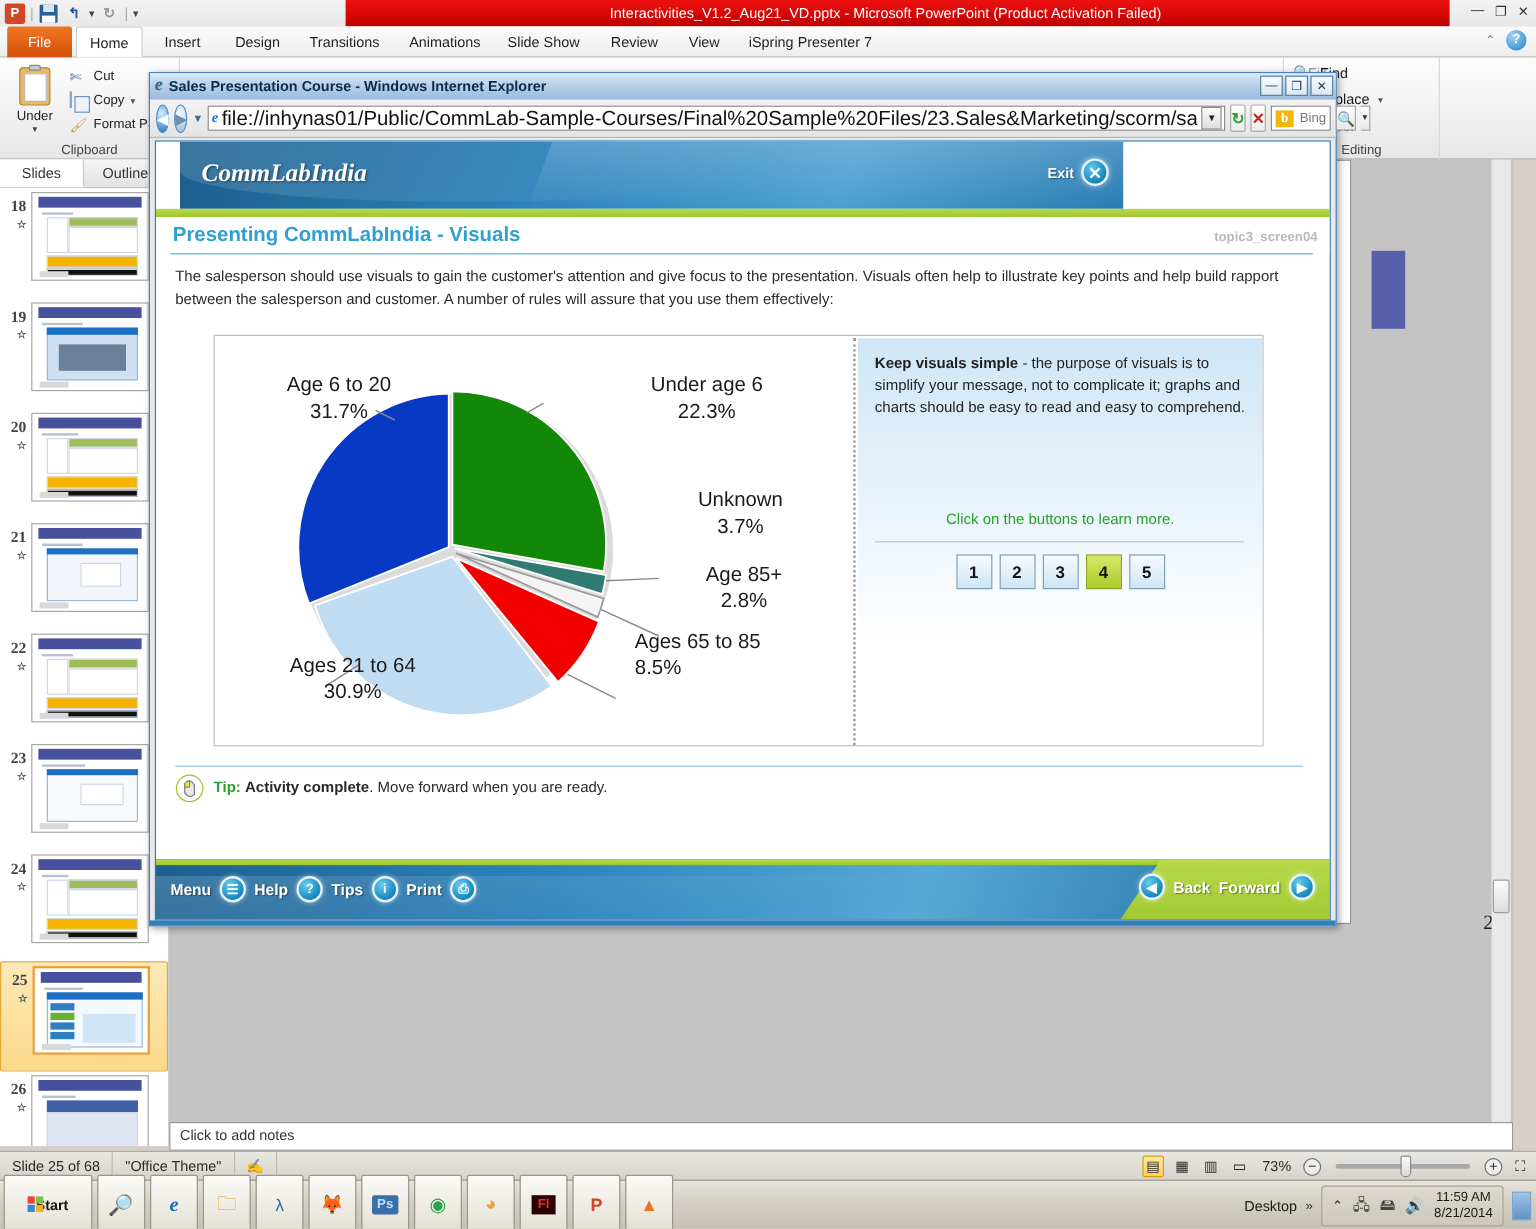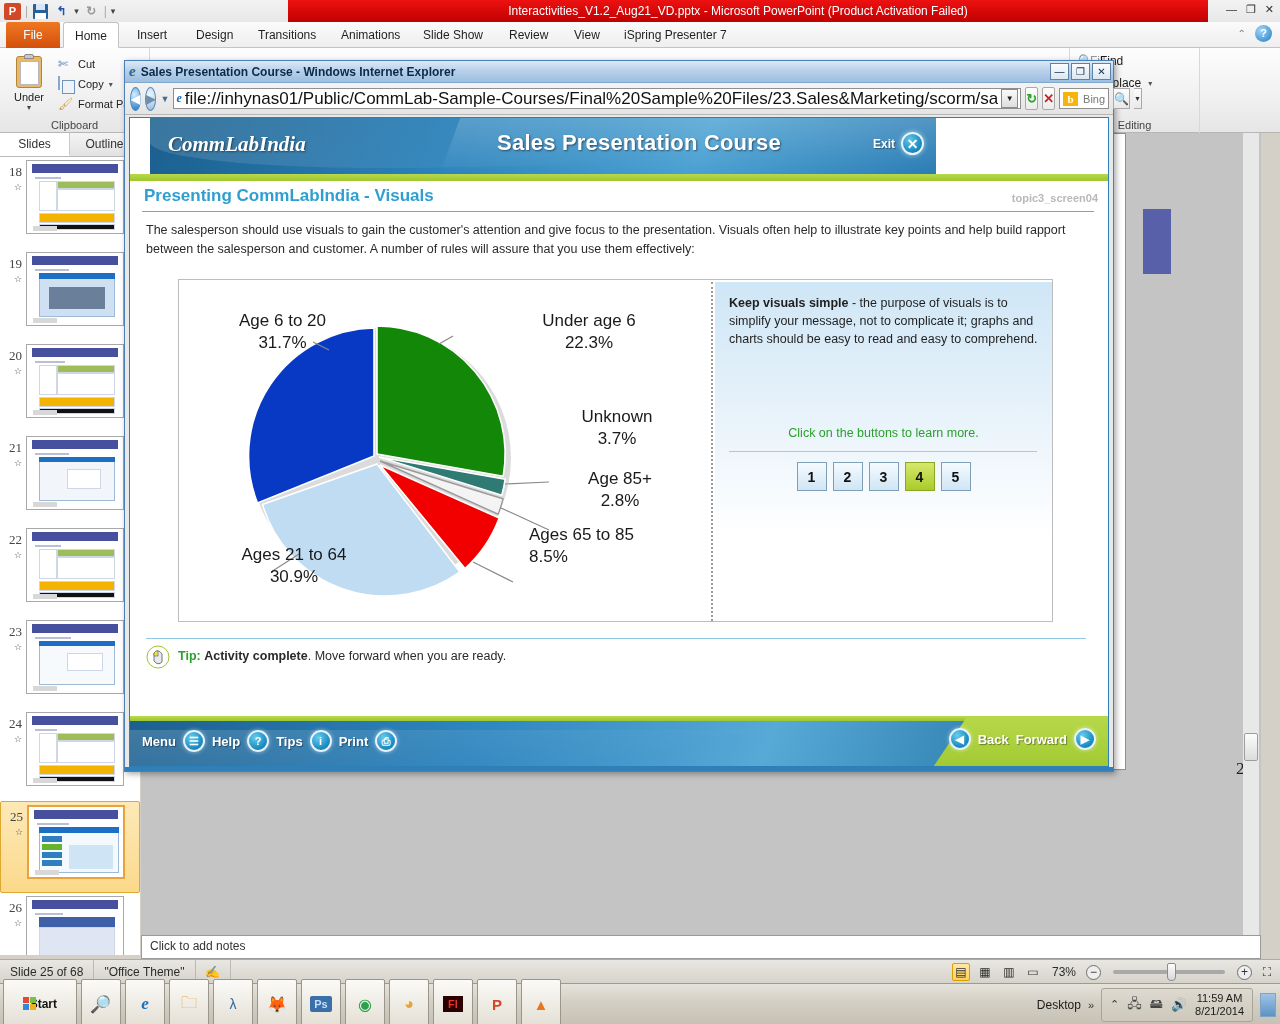--- a/index.html
+++ b/index.html
@@ -99,21 +99,21 @@
 
   
   .slides-panel {
     position:absolute; left:0; top:133px; width:140px; height:822px;
     background:#ffffff; border-right:1px solid #9a9a9a;
   }
   .panel-tabs { position:absolute; left:0; top:0; width:140px; height:24px;
     background:linear-gradient(180deg,#f4f4f4,#e2e2e2); border-bottom:1px solid #b8b8b8; display:flex; }
   .panel-tab { flex:1; text-align:center; line-height:23px; font-size:12px; color:#333; border-right:1px solid #c9c9c9;}
   .panel-tab.sel { background:#fff; border-bottom:1px solid #fff; }
-  .slide-list { position:absolute; left:0; top:24px; width:140px; height:798px; overflow:hidden; background:#fff;}
+  .slide-list { position:absolute; left:0; top:24px; width:140px; height:798px; overflow:hidden; background:#fff;font-weight:bold;}
   .slide-item { position:relative; height:92px; padding:3px 4px 3px 0; display:flex; align-items:flex-start; }
   .slide-num { width:26px; text-align:right; padding-right:4px; padding-top:4px;
                 font-size:13px; color:#444; font-family:"Liberation Serif",serif; }
   .slide-num .star { display:block; font-size:9px; color:#555; margin-top:2px; }
   .thumb { width:98px; height:74px; background:#fff; border:1px solid #a8a8a8; position:relative; overflow:hidden; }
   .slide-item.selected .thumb { border:2px solid #e8a33d; }
   .slide-item.selected { background:linear-gradient(180deg,#fde9b8,#fbd98a); border:1px solid #e0a830; border-radius:2px;}
   .th-hdr { position:absolute;left:5px;top:3px;right:5px;height:9px;background:#46509c; }
   .th-line { position:absolute;background:#b8c0d8;height:2px; }
   .th-tbl { position:absolute;border:1px solid #cfd6e6;background:#fff; }
@@ -677,21 +677,20 @@
     <span class="search-go">🔍</span>
     <span class="search-arrow">▼</span>
   </div>
 
   <div class="course">
 
     <div class="course-header">
       <div class="hdr-wave"></div>
       <div class="hdr-wave2"></div>
       <div class="brand">CommLabIndia</div>
-      <div class="course-title">Sales Presentation Course</div>
       <div class="exit-wrap">
         <span class="exit-lbl">Exit</span>
         <span class="exit-x">✕</span>
       </div>
     </div>
 
     <div class="green-bar"></div>
 
     <div class="sub-head">
       <div class="sub-title">Presenting CommLabIndia -  Visuals</div>

